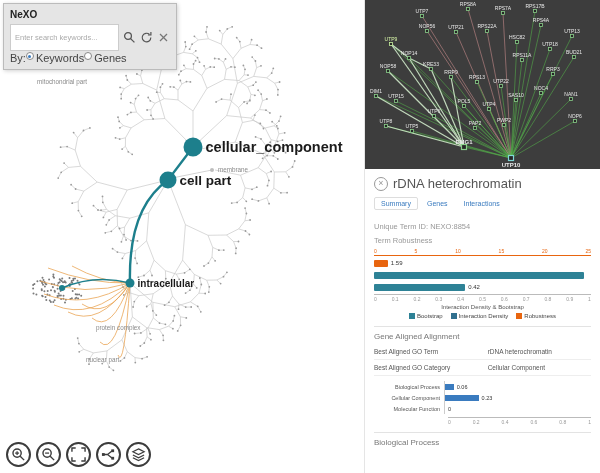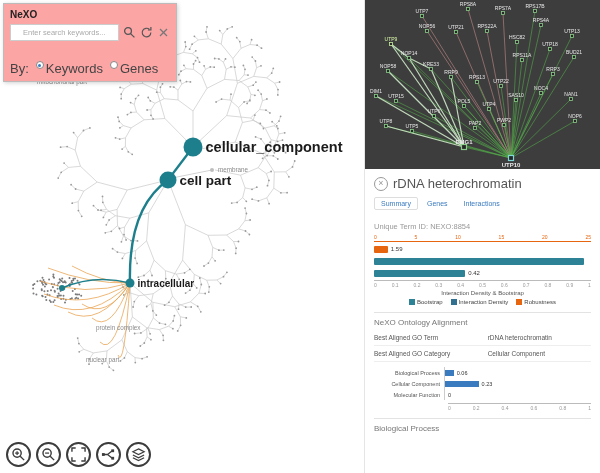--- a/index.html
+++ b/index.html
@@ -3,27 +3,27 @@
 <meta charset="utf-8">
 <style>
   *{margin:0;padding:0;box-sizing:border-box}
   html,body{width:600px;height:473px}
   body{font-family:"Liberation Sans",sans-serif;background:#fff;overflow:hidden}
   #app{position:relative;width:600px;height:473px;overflow:hidden}
 
   .tree-panel{position:absolute;left:0;top:0;width:365px;height:473px;background:#fff;border-right:1px solid #e5e5e5}
   #tree-svg{position:absolute;left:0;top:0}
 
-  .search-panel{position:absolute;left:3px;top:3px;width:174px;background:#fca5a5;border:1px solid #bbb;box-shadow:1px 1px 4px rgba(0,0,0,.18);padding:5px 6px;z-index:5}
+  .search-panel{position:absolute;left:3px;top:3px;width:174px;background:#e5e5e5;border:1px solid #bbb;box-shadow:1px 1px 4px rgba(0,0,0,.18);padding:5px 6px;z-index:5}
   .sp-title{font-size:10px;font-weight:bold;color:#222;margin-bottom:4px}
   .sp-row{display:flex;align-items:center;gap:3px}
-  .sp-input{flex:1;min-width:0;border:1px solid #ccc;font-size:7.5px;padding:3px 12px;color:#333;height:17px;font-family:"Liberation Sans",sans-serif}
+  .sp-input{flex:1;min-width:0;border:1px solid #ccc;font-size:7.5px;padding:3px 4px;color:#333;height:27px;font-family:"Liberation Sans",sans-serif}
   .sp-input::placeholder{color:#aaa}
   .sp-icon{width:14px;height:14px;display:inline-flex;align-items:center;justify-content:center;cursor:pointer}
-  .sp-row2{display:flex;align-items:center;gap:7px;margin-top:20px;font-size:13px;color:#444}
+  .sp-row2{display:flex;align-items:center;margin-top:1px;font-size:11px;color:#444}
   .ropt{display:inline-flex;cursor:pointer;gap:2px}
   .radio{width:8px;height:8px;border:1px solid #888;border-radius:50%;display:inline-block;position:relative;background:#fff}
   .radio.checked:after{content:'';position:absolute;inset:1.5px;background:#3a7bbf;border-radius:50%}
 
   .toolbar{position:absolute;left:6px;bottom:6px;display:flex;gap:5px;z-index:5}
   .tb{width:25px;height:25px;border-radius:50%;border:2px solid #3c3c3c;background:#fff;display:flex;align-items:center;justify-content:center;cursor:pointer;padding:0}
 
   .network-panel{position:absolute;left:365px;top:0;width:235px;height:169px;background:#3d3d3d}
 
   .details-panel{position:absolute;left:365px;top:169px;width:235px;height:304px;background:#fff;padding:7px 9px 4px;overflow:hidden}
@@ -294,20 +294,21 @@
     <div class="dp-header">
       <span class="close">×</span>
       <span class="dp-title">rDNA heterochromatin</span>
     </div>
     <div class="tabs" id="tabs">
         <span class="tab active">Summary</span>
         <span class="tab">Genes</span>
         <span class="tab">Interactions</span>
       </div>
     <div class="term-id">Unique Term ID: NEXO:8854</div>
+    <div class="sec-label">Term Robustness</div>
     <div class="axis top-axis">
         <span>0</span>
         <span>5</span>
         <span>10</span>
         <span>15</span>
         <span>20</span>
         <span>25</span>
       </div>
     <div id="rbars">
         <div class="rrow">
@@ -343,21 +344,21 @@
         </span>
         <span class="lg">
           <i style="background: rgb(49, 112, 143);"></i>
           <span>Interaction Density</span>
         </span>
         <span class="lg">
           <i style="background: rgb(232, 101, 15);"></i>
           <span>Robustness</span>
         </span>
       </div>
-    <div class="sec-head">NeXO Ontology Alignment</div>
+    <div class="sec-head">Gene Aligned Alignment</div>
     <div class="go-table">
       <div class="gt-row">
         <span class="gt-l">Best Aligned GO Term</span>
         <span class="gt-v">rDNA heterochromatin</span>
       </div>
       <div class="gt-row">
         <span class="gt-l">Best Aligned GO Category</span>
         <span class="gt-v">Cellular Component</span>
       </div>
     </div>

